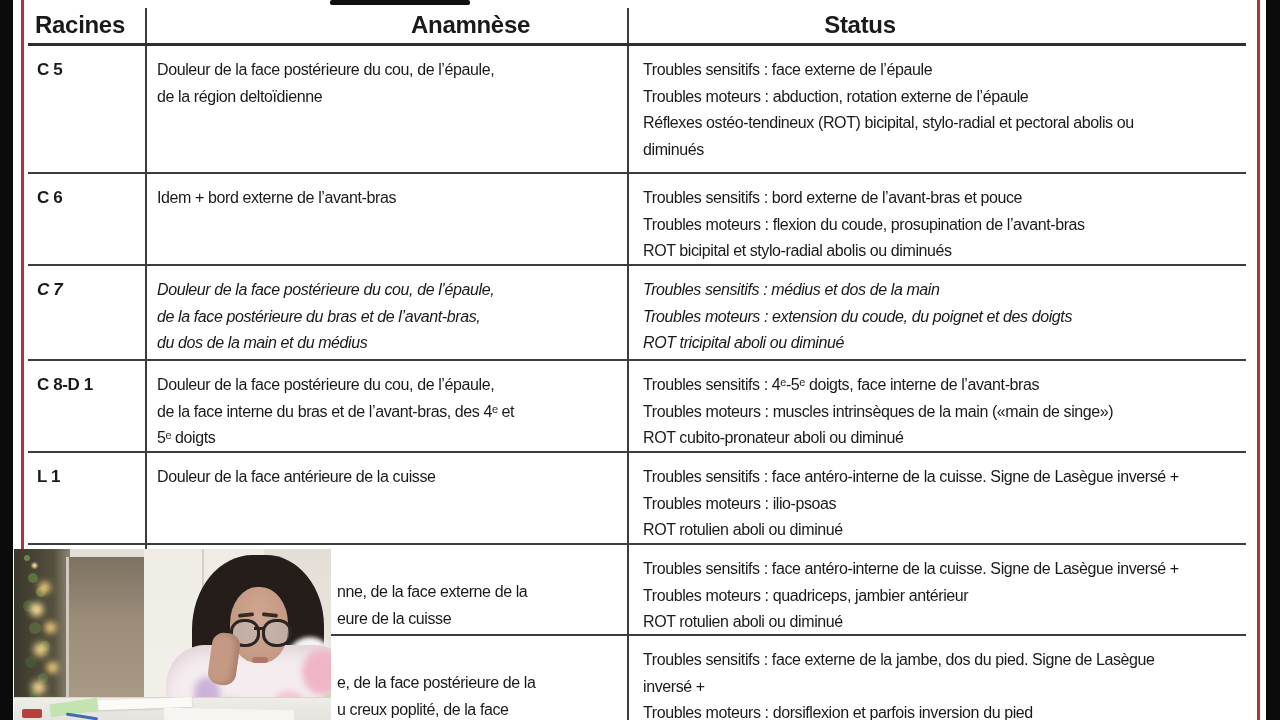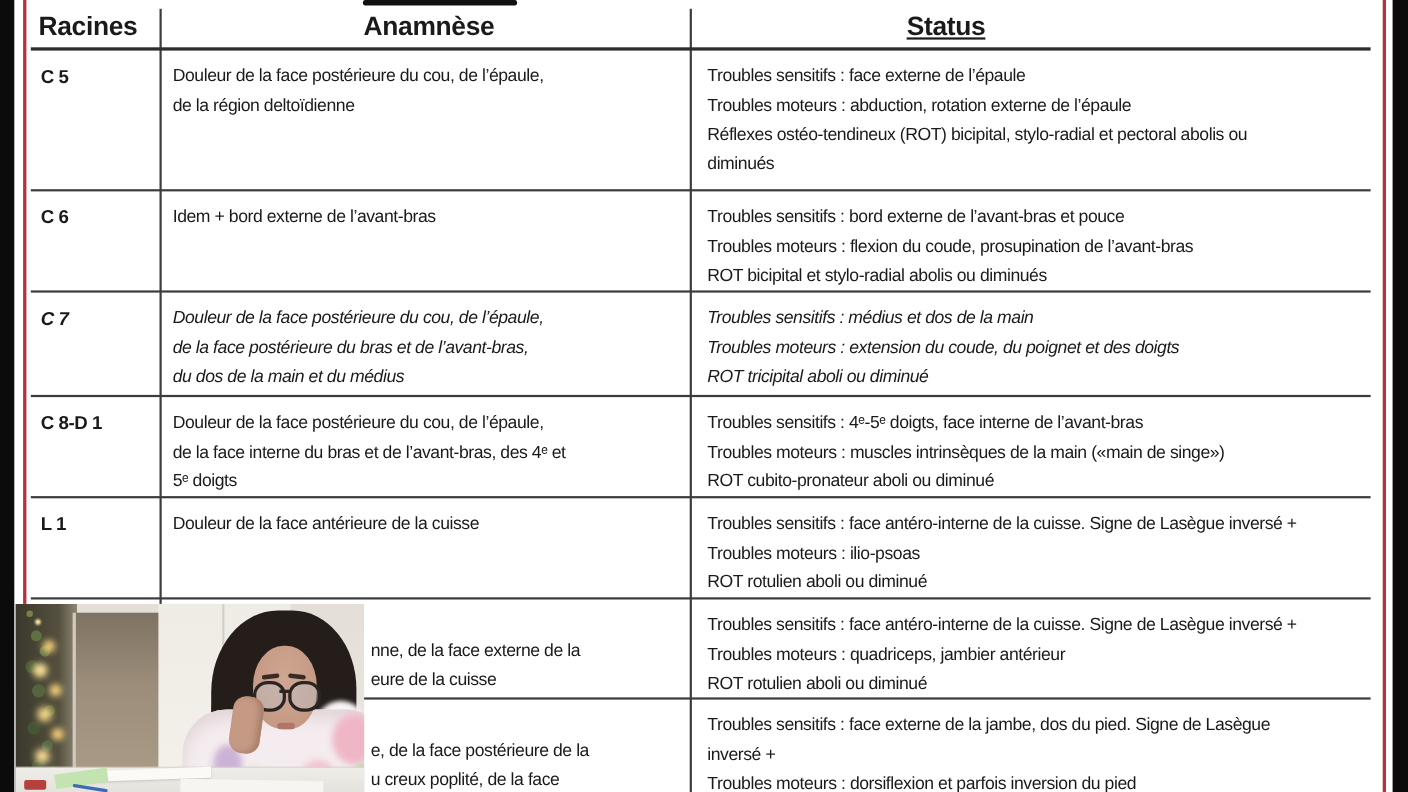--- a/index.html
+++ b/index.html
@@ -20,22 +20,22 @@
   .vline{position:absolute;top:8px;height:712px;width:2px;background:#3c3c3c;}
   .vline-1{left:145px;}
   .vline-2{left:627px;}
   .hline{position:absolute;left:28px;width:1218px;height:2px;background:#3c3c3c;}
   .hline-header{top:43px;height:3px;background:#2e2e2e;}
   .hl-1{top:172px;} .hl-2{top:264px;} .hl-3{top:359px;}
   .hl-4{top:451px;} .hl-5{top:543px;} .hl-6{top:634px;}
 
   .header-label{position:absolute;top:11px;font-size:24px;font-weight:700;letter-spacing:-0.3px;}
   .hdr-racines{left:35px;}
-  .hdr-anamnese{left:250px;width:280px;text-align:center;}
-  .hdr-status{left:720px;width:280px;text-align:center;text-decoration:underline;}
+  .hdr-anamnese{left:250px;width:280px;text-align:right;}
+  .hdr-status{left:720px;width:280px;text-align:center;}
 
   
   .trow{position:absolute;left:0;width:1025px;}
   .r0{top:44px;height:128px;} .r1{top:172px;height:92px;} .r2{top:264px;height:95px;font-style:italic;}
   .r3{top:359px;height:92px;} .r4{top:451px;height:92px;} .r5{top:543px;height:91px;}
   .r6{top:634px;height:86px;}
   .cell{position:absolute;top:0;white-space:pre;font-size:16px;line-height:26.5px;
         letter-spacing:-0.4px;padding-top:13px;}
   .cell-racine{left:37px;width:100px;font-weight:700;font-size:17px;}
   .cell-anamnese{left:157px;width:465px;}

